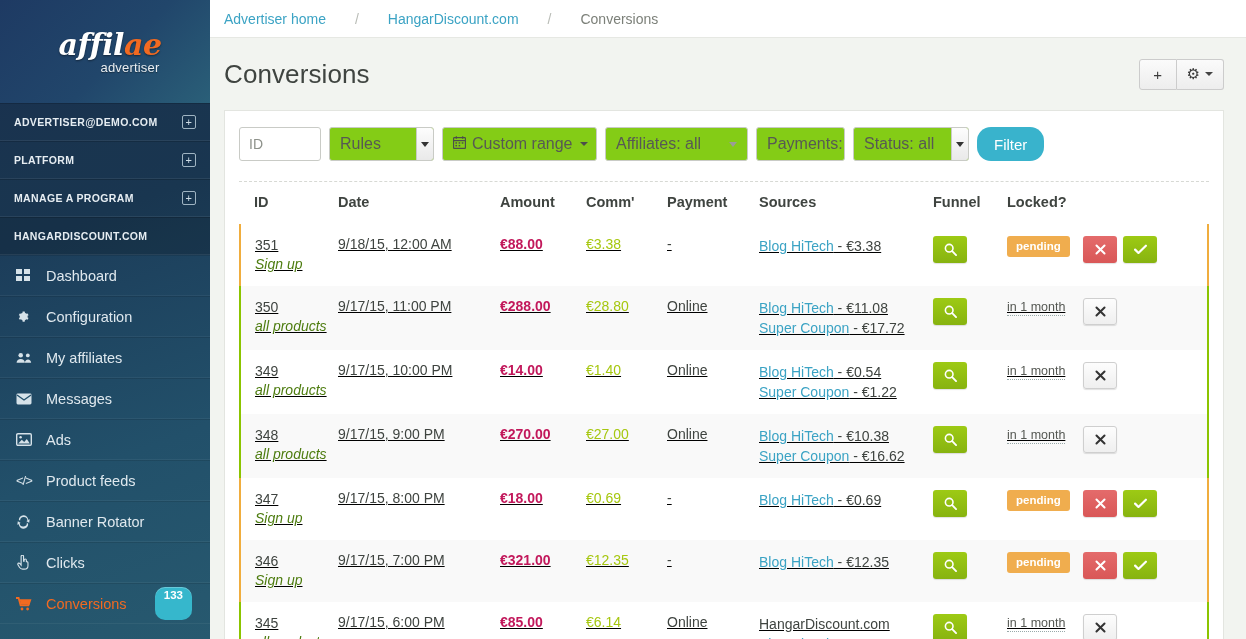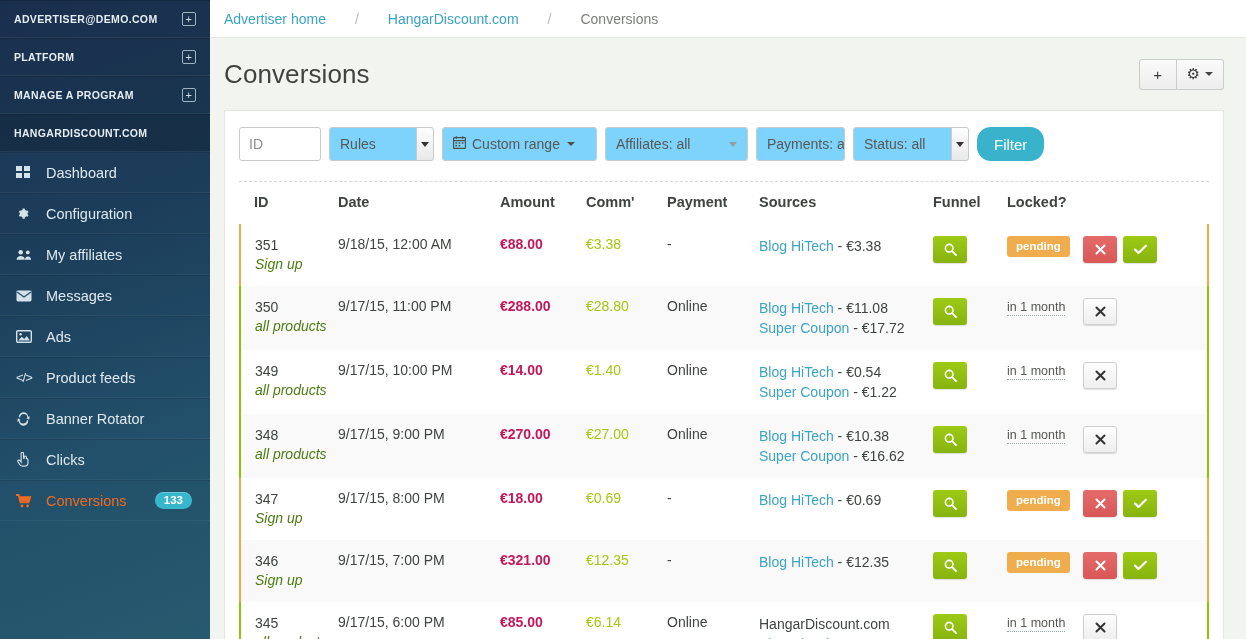--- a/index.html
+++ b/index.html
@@ -70,21 +70,21 @@
     font-size: 14px; color: #d6e2e9;
     display: inline-flex; align-items: center;
   }
   .nav-item .lbl { margin-left: 6px; }
   .nav-item.active { color: #f26a21; }
   .nav-item.active .ic { color: #f26a21; }
   .badge-count {
     margin-left: auto; margin-right: 18px;
     background: #36b7cc; color: #ffffff;
     font-size: 11.5px; font-weight: bold;
-    border-radius: 10px; padding: 2px 9px 3px;
+    border-radius: 10px; padding: 2px 9px 19px;
     box-shadow: inset 0 1px 0 rgba(255,255,255,.25);
   }
 
   
   .main { flex: 1 1 auto; height: 639px; background: #f2f4f0; position: relative; }
   .breadcrumb-bar {
     height: 38px; background: #ffffff;
     display: flex; align-items: center;
     padding-left: 14px; font-size: 14px;
     border-bottom: 1px solid #e6e8e3;
@@ -126,22 +126,22 @@
 
   
   .filters { display: flex; align-items: center; gap: 8px; }
   .f-input {
     height: 34px; width: 82px; border: 1px solid #c9cbc6; border-radius: 3px;
     background: #fff; font-size: 14px; color: #6f736d; padding: 0 9px;
     font-family: "Liberation Sans", sans-serif;
   }
   .f-input::placeholder { color: #8d918a; }
   .f-select {
-    height: 34px; border: 1px solid #c9cbc6; border-radius: 3px; background: #7dd3fc;
-    display: flex; align-items: center; font-size: 14px; color: #575954;
+    height: 34px; border: 1px solid #c9cbc6; border-radius: 3px; background: #84cc16;
+    display: flex; align-items: center; font-size: 16px; color: #575954;
     padding: 0 0 0 10px; cursor: pointer; position: relative; overflow: hidden;
     white-space: nowrap;
   }
   .f-select .native-arrow {
     margin-left: auto; width: 17px; height: 32px; flex: 0 0 17px;
     background: linear-gradient(#fdfdfd, #e9e9e9);
     border-left: 1px solid #c9cbc6;
     display: flex; align-items: center; justify-content: center;
   }
   .f-select .native-arrow i {
@@ -181,21 +181,21 @@
   .col-id      { width: 98px; padding-left: 14px !important; }
   .col-date    { width: 162px; }
   .col-amount  { width: 86px; }
   .col-comm    { width: 81px; }
   .col-payment { width: 92px; }
   .col-sources { width: 174px; }
   .col-funnel  { width: 74px; }
   .col-locked  { width: 76px; }
   .col-actions { width: auto; }
 
-  tr.row { background: #ffffff; }
+  tr.row { background: #ffffff; text-decoration: underline; }
   tr.row.alt { background: #f9f9f9; }
   tr.row td:first-child { border-left: 2px solid #8bc400; }
   tr.row td:last-child  { border-right: 2px solid #8bc400; }
   tr.row.pending td:first-child { border-left-color: #f0ad3e; }
   tr.row.pending td:last-child  { border-right-color: #f0ad3e; }
 
   .rid { display: block; line-height: 19px; }
   .rtype { display: block; font-style: italic; color: #4d7c0f; line-height: 19px; }
   .amount { color: #c2185b; font-weight: bold; }
   .comm   { color: #a6c70f; }
@@ -223,20 +223,26 @@
   }
   .act-cell { white-space: nowrap; }
   .act-cell .btn-sq + .btn-sq { margin-left: 6px; }
 </style>
 </head>
 <body>
 
 <div class="app">
 
   <aside class="sidebar">
+    <div class="logo-area">
+      <div class="logo">
+        <div class="logo-main"><span>affil</span><span class="ae">ae</span></div>
+        <div class="logo-sub">advertiser</div>
+      </div>
+    </div>
 
     <div class="section-row">
       <span>ADVERTISER@DEMO.COM</span>
       <span class="plus-box">+</span>
     </div>
     <div class="section-row">
       <span>PLATFORM</span>
       <span class="plus-box">+</span>
     </div>
     <div class="section-row">

